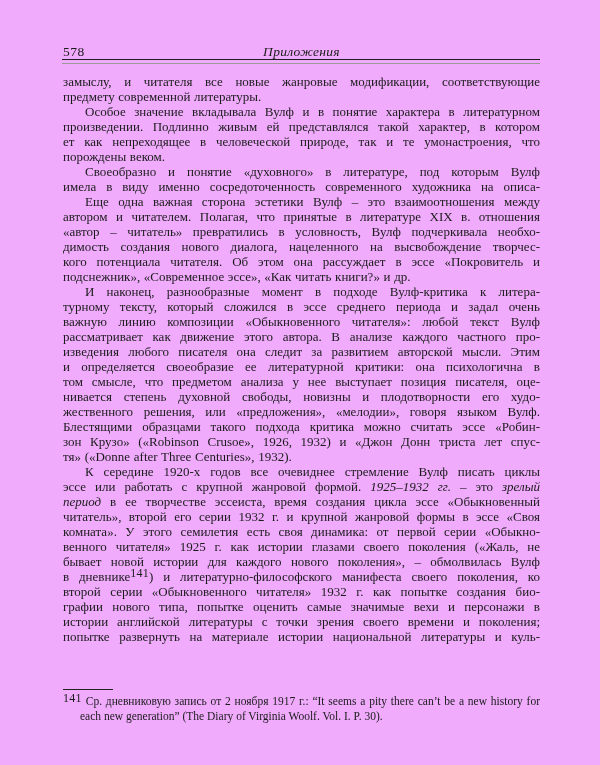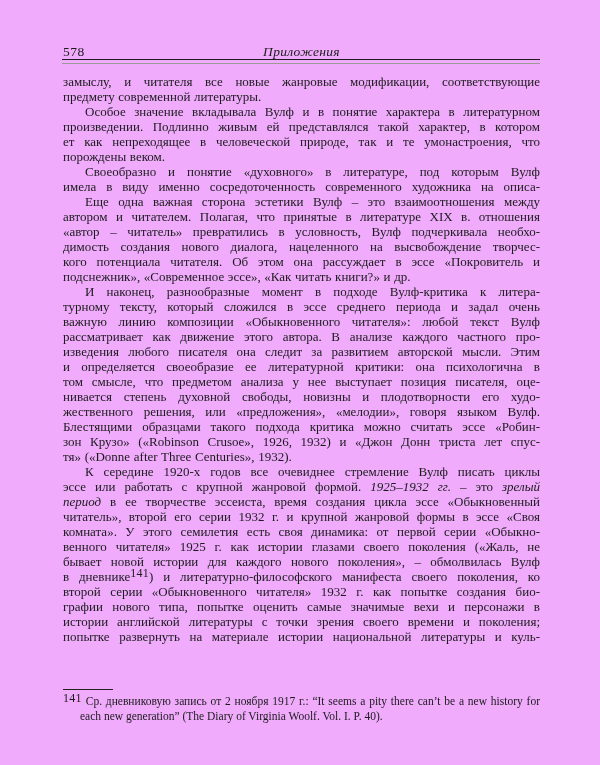--- a/index.html
+++ b/index.html
@@ -128,16 +128,16 @@
         <div class="line"><span>графии нового типа, попытке оценить самые значимые вехи и персонажи в</span></div>
         <div class="line"><span>истории английской литературы с точки зрения своего времени и поколения;</span></div>
         <div class="line"><span>попытке развернуть на материале истории национальной литературы и куль-</span></div>
       </div>
     </div>
 
   <div class="footnote-rule"></div>
 
   <div class="footnote">
       <div class="fn-line first"><span class="sup">141</span><span> Ср. дневниковую запись от 2 ноября 1917 г.: “It seems a pity there can’t be a new history for</span></div>
-      <div class="fn-line last"><span>each new generation” (The Diary of Virginia Woolf. Vol. I. P. 40).</span></div>
+      <div class="fn-line last"><span>each new generation” (The Diary of Virginia Woolf. Vol. I. P. 30).</span></div>
     </div>
 
 </div>
 
 </body></html>

